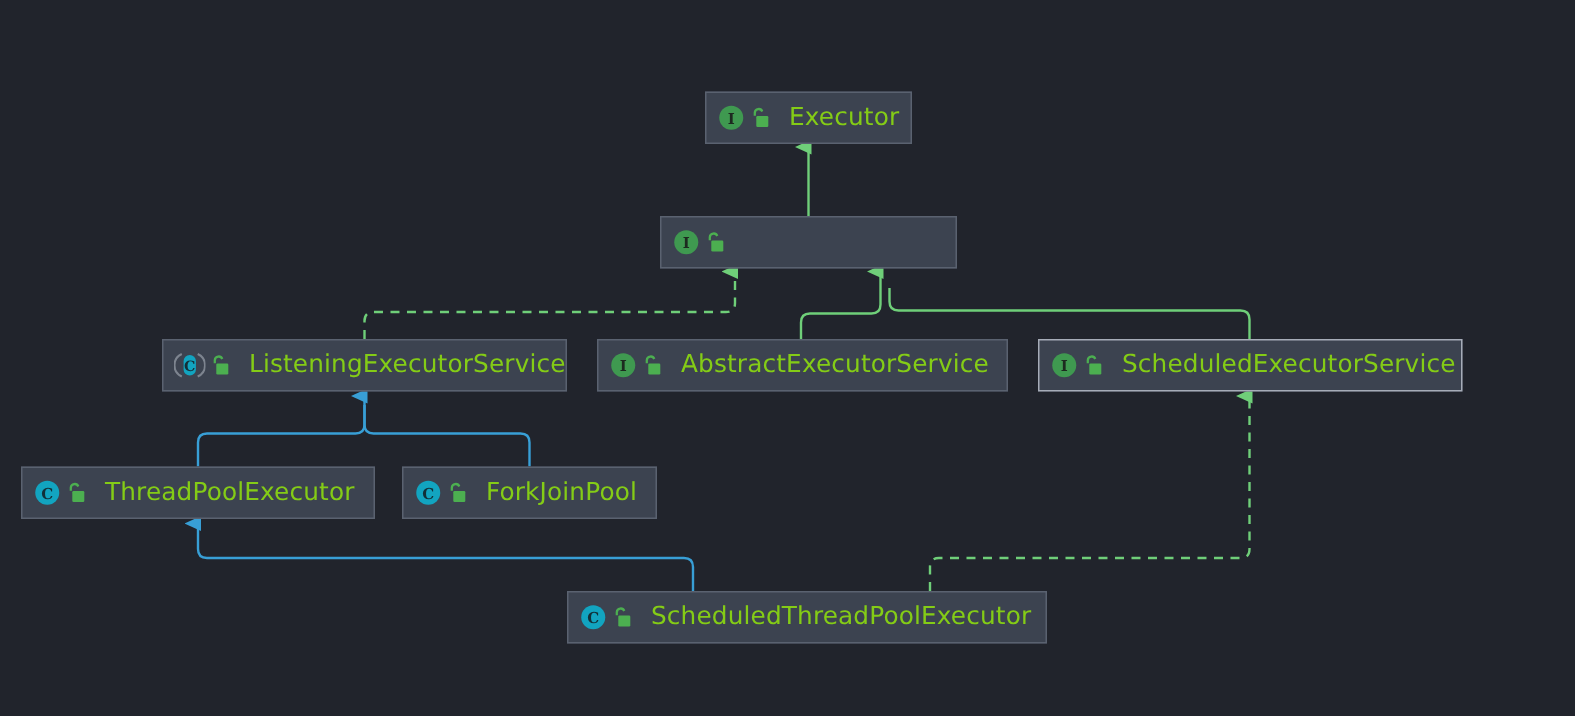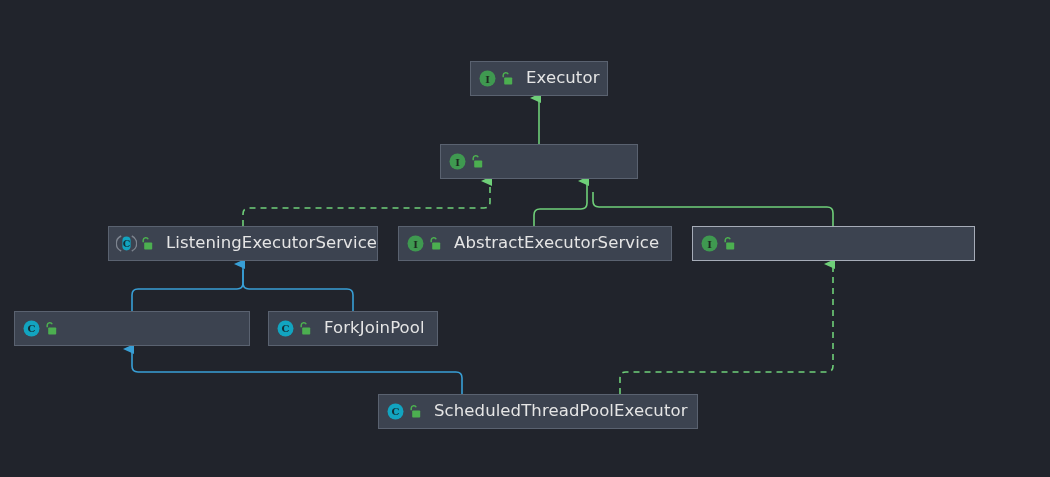--- a/index.html
+++ b/index.html
@@ -33,21 +33,21 @@
     border: 1px solid #5a6270;
     display: flex;
     align-items: center;
     padding: 0 14px 0 7px;
     white-space: nowrap;
   }
   .node.selected {
     border-color: #a6acb8;
   }
   .node-label {
-    color: #e5e5e5;
+    color: #84cc16;
     font-size: 16.5px;
     letter-spacing: 0.1px;
     margin-left: 12px;
     line-height: 1;
   }
   .icon {
     flex: 0 0 auto;
     display: inline-block;
     line-height: 0;
   }
@@ -156,35 +156,37 @@
         <circle cx="9.5" cy="9.5" r="8" fill="#3f9950"></circle>
         <text x="9.5" y="13.5" text-anchor="middle" font-family="'DejaVu Serif',serif" font-size="10" font-weight="bold" fill="#1d2a20">I</text>
       </svg>
     </span>
     <span class="icon">
       <svg width="14" height="15" viewBox="0 0 14 15">
         <path d="M3.2 6.2 V4.1 a2.6 2.6 0 0 1 5.0 -0.8" fill="none" stroke="#4caf50" stroke-width="1.5"></path>
         <rect x="4.2" y="6.4" width="8" height="7.2" rx="0.8" fill="#4caf50"></rect>
       </svg>
     </span>
+    <span class="node-label">ScheduledExecutorService</span>
   </div>
 
   <div class="node" style="left:14px; top:311px; width:236px;">
     <span class="icon icon-type">
       <svg width="19" height="19" viewBox="0 0 19 19">
         <circle cx="9.5" cy="9.5" r="8" fill="#12a4c0"></circle>
         <text x="9.5" y="13.4" text-anchor="middle" font-family="'DejaVu Serif',serif" font-size="10" font-weight="bold" fill="#123038">C</text>
       </svg>
     </span>
     <span class="icon">
       <svg width="14" height="15" viewBox="0 0 14 15">
         <path d="M3.2 6.2 V4.1 a2.6 2.6 0 0 1 5.0 -0.8" fill="none" stroke="#4caf50" stroke-width="1.5"></path>
         <rect x="4.2" y="6.4" width="8" height="7.2" rx="0.8" fill="#4caf50"></rect>
       </svg>
     </span>
+    <span class="node-label">ThreadPoolExecutor</span>
   </div>
 
   <div class="node" style="left:268px; top:311px; width:170px;">
     <span class="icon icon-type">
       <svg width="19" height="19" viewBox="0 0 19 19">
         <circle cx="9.5" cy="9.5" r="8" fill="#12a4c0"></circle>
         <text x="9.5" y="13.4" text-anchor="middle" font-family="'DejaVu Serif',serif" font-size="10" font-weight="bold" fill="#123038">C</text>
       </svg>
     </span>
     <span class="icon">

